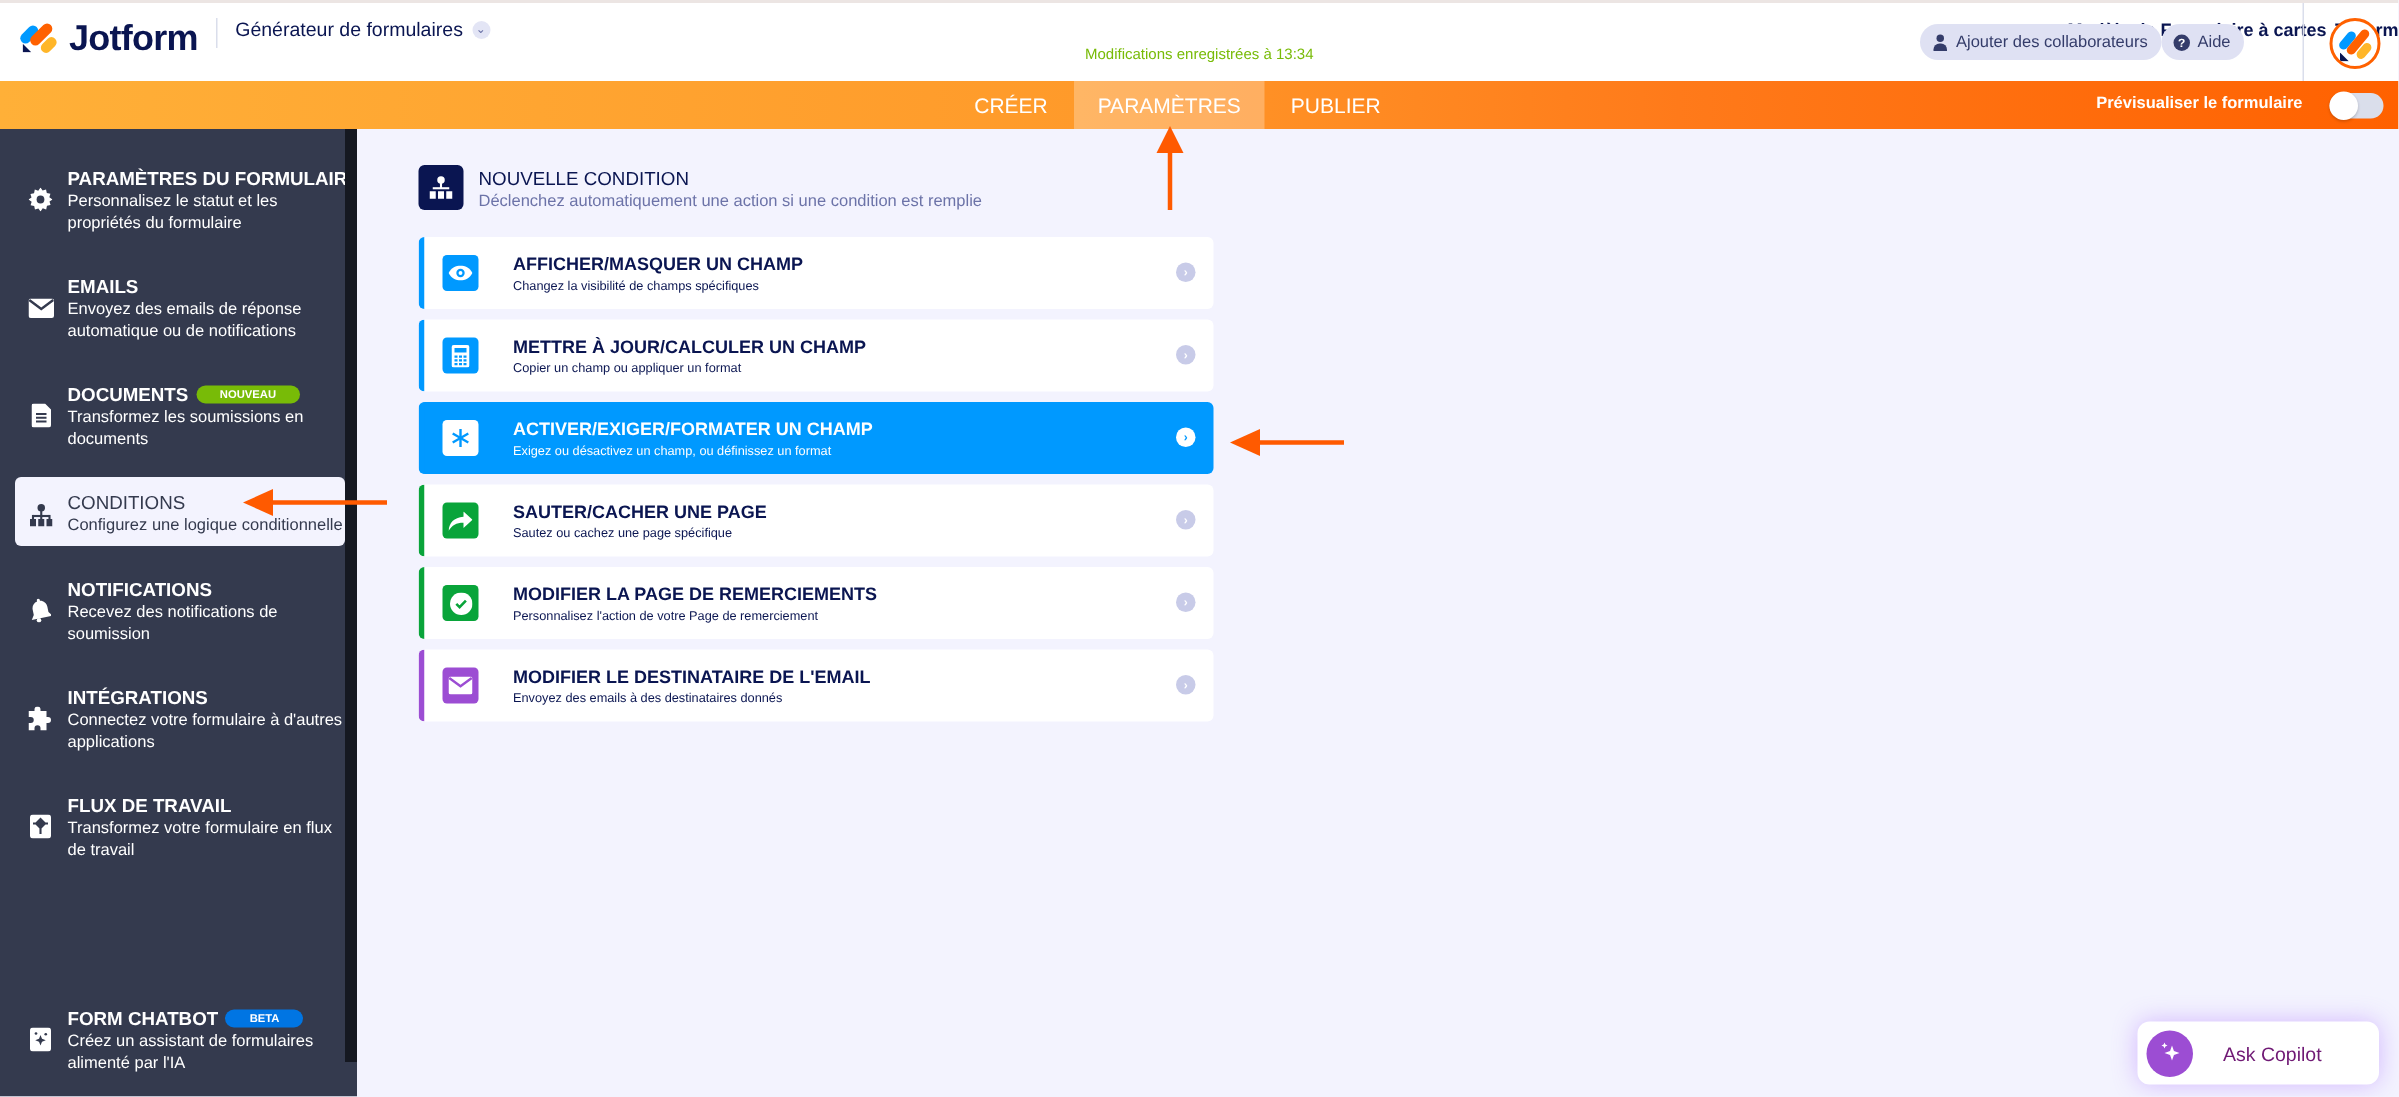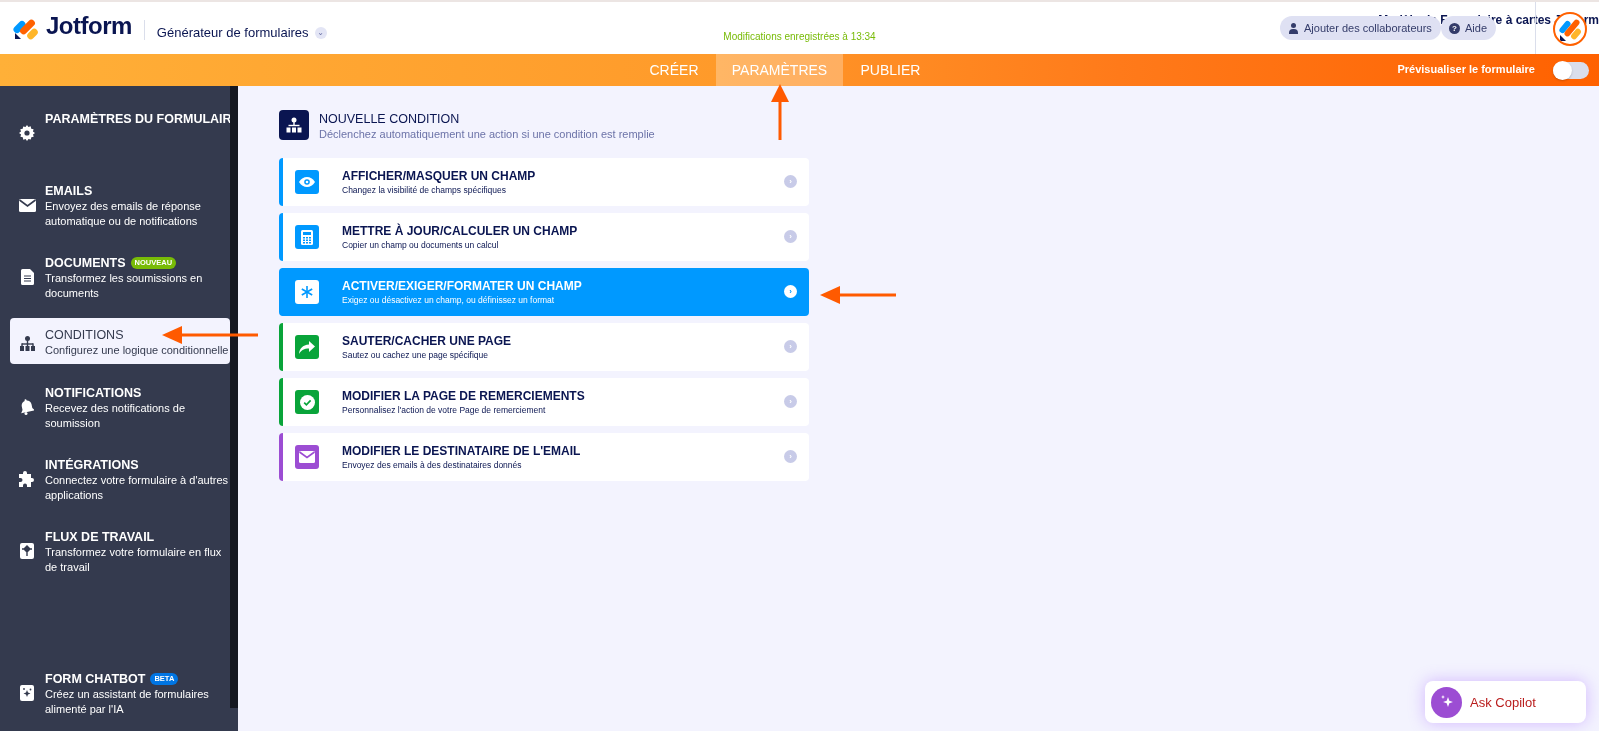--- a/index.html
+++ b/index.html
@@ -1,21 +1,21 @@
 <!DOCTYPE html>
 <html><head>
 <meta charset="utf-8">
 <style>
   * { box-sizing: border-box; margin: 0; padding: 0; }
   html, body { width: 1599px; height: 731px; overflow: hidden; }
   body { font-family: "Liberation Sans", "DejaVu Sans", sans-serif; background: #f3f3fe; position: relative; color: #0a1551; }
 
   
   .topbar { position: absolute; left: 0; top: 0; width: 1599px; height: 54px; background: #fff; border-top: 2px solid #ece5e3; }
-  .logo { position: absolute; left: 14px; top: 10px; display: flex; align-items: flex-end; }
+  .logo { position: absolute; left: 14px; top: 10px; display: flex; align-items: flex-start; }
   .logo-mark { width: 24px; height: 24px; position: relative; }
   .logo-mark .b1 { position: absolute; left: 2px; top: 4px; width: 7px; height: 14px; background: #0099ff; border-radius: 4px; transform: rotate(45deg); }
   .logo-mark .b2 { position: absolute; left: 10px; top: 2px; width: 7px; height: 18px; background: #ff6100; border-radius: 4px; transform: rotate(45deg); }
   .logo-mark .b3 { position: absolute; left: 15px; top: 12px; width: 7px; height: 12px; background: #ffb629; border-radius: 4px; transform: rotate(45deg); }
   .logo-mark .b4 { position: absolute; left: 1px; top: 17px; width: 6px; height: 6px; background: #0a1551; clip-path: polygon(0 0, 100% 100%, 0 100%); }
   .logo-text { font-size: 24px; font-weight: bold; color: #0a1551; margin-left: 8px; letter-spacing: -0.5px; }
   .logo-sep { width: 1px; height: 20px; background: #dadeeb; margin: 0 12px 0 12px; }
   .builder { font-size: 13px; color: #0a1551; display: flex; align-items: center; }
   .chev-circle { display: inline-block; width: 12px; height: 12px; border-radius: 50%; background: #e3e5f5; margin-left: 6px; font-size: 8px; line-height: 12px; text-align: center; color: #6c73a8; }
 
@@ -49,21 +49,21 @@
   .sb-scroll .thumb { position: absolute; left: 0; top: 0; width: 8px; height: 622px; background: #151821; }
   .sb-item { position: absolute; left: 10px; width: 220px; display: flex; align-items: flex-start; }
   .sb-item.active { background: #f3f3fe; border-radius: 4px; }
   .sb-icon { position: absolute; left: 8px; width: 18px; height: 18px; color: #fff; display: flex; align-items: center; justify-content: center; }
   .sb-item.active .sb-icon { color: #343a4e; }
   .sb-text { position: absolute; left: 35px; top: 0; width: 185px; }
   .sb-title { font-size: 12.5px; font-weight: bold; color: #fff; text-transform: uppercase; white-space: nowrap; overflow: hidden; text-overflow: ellipsis; display: flex; align-items: center; }
   .sb-desc { font-size: 11px; color: #fff; line-height: 15px; margin-top: 1px; }
   .sb-item.active .sb-title { color: #343a4e; font-weight: normal; }
   .sb-item.active .sb-desc { color: #343a4e; }
-  .badge { display: inline-block; font-size: 7.5px; font-weight: bold; color: #fff; border-radius: 6px; padding: 1px 4px; margin-left: 5px; line-height: 10px; }
+  .badge { display: inline-block; font-size: 7.5px; font-weight: bold; color: #fff; border-radius: 6px; padding: 1px 16px; margin-left: 5px; line-height: 10px; }
   .badge.green { background: #78bb07; }
   .badge.blue { background: #0075e3; }
 
   
   .nc-header { position: absolute; left: 279px; top: 110px; }
   .nc-icon { position: absolute; left: 0; top: 0; width: 30px; height: 30px; background: #0a1551; border-radius: 4px; }
   .nc-title { position: absolute; left: 40px; top: 2px; font-size: 12.5px; color: #0a1551; white-space: nowrap; }
   .nc-sub { position: absolute; left: 40px; top: 18px; font-size: 11px; color: #6c73a8; white-space: nowrap; }
 
   .card { position: absolute; left: 279px; width: 530px; height: 48px; background: #fff; border-radius: 4px; border-left: 4px solid #22c55e; }
@@ -74,21 +74,21 @@
   .card.selected .card-title, .card.selected .card-desc { color: #fff; }
   .card-chev { position: absolute; right: 12px; top: 17px; width: 13px; height: 13px; border-radius: 50%; background: #c8cbe8; color: #fff; font-size: 8px; line-height: 13px; text-align: center; font-weight: bold; }
   .card.selected .card-chev { background: #fff; color: #0099ff; }
 
   
   .arrow { position: absolute; }
 
   
   .copilot { position: absolute; left: 1425px; top: 681px; width: 161px; height: 42px; background: #fff; border-radius: 8px; box-shadow: 0 0 16px rgba(170,110,255,0.45); display: flex; align-items: center; }
   .copilot-ico { width: 31px; height: 31px; border-radius: 50%; background: #9c4dd3; margin-left: 6px; display: flex; align-items: center; justify-content: center; color: #fff; font-size: 14px; }
-  .copilot-label { font-size: 13px; color: #b91c1c; margin-left: 8px; }
+  .copilot-label { font-size: 13px; color: #701a75; margin-left: 20px; }
 </style>
 </head>
 <body>
 
 <div class="topbar">
   <div class="logo">
     <div class="logo-mark">
       <span class="b1"></span>
         <span class="b2"></span>
         <span class="b3"></span>
@@ -142,20 +142,21 @@
 
   <div class="sb-item" style="top:26px;height:46px;">
     <span class="sb-icon" style="top:12px;">
       <svg width="16" height="16" viewBox="0 0 16 16">
           <path fill="#fff" d="M8 0l1.4 2 2.3-.7.5 2.4 2.4.5-.7 2.3L16 8l-2 1.4.7 2.3-2.4.5-.5 2.4-2.3-.7L8 16l-1.4-2-2.3.7-.5-2.4-2.4-.5.7-2.3L0 8l2-1.4-.7-2.3 2.4-.5.5-2.4 2.3.7z"></path>
           <circle cx="8" cy="8" r="2.6" fill="#343a4e"></circle>
         </svg>
     </span>
     <div class="sb-text">
       <div class="sb-title">PARAMÈTRES DU FORMULAIRE</div>
+      <div class="sb-desc">Personnalisez le statut et les propriétés du formulaire</div>
     </div>
   </div>
 
   <div class="sb-item" style="top:98px;height:46px;">
     <span class="sb-icon" style="top:12px;">
       <svg width="17" height="13" viewBox="0 0 17 13">
           <rect x="0" y="0" width="17" height="13" rx="1.5" fill="#fff"></rect>
           <path d="M0.5 1 L8.5 7 L16.5 1" stroke="#343a4e" stroke-width="1.6" fill="none"></path>
         </svg>
     </span>
@@ -304,21 +305,21 @@
           <rect x="2" y="9.5" width="2" height="1.5"></rect>
           <rect x="5" y="9.5" width="2" height="1.5"></rect>
           <rect x="8" y="9.5" width="2" height="1.5"></rect>
           <rect x="2" y="12" width="2" height="1.5"></rect>
           <rect x="5" y="12" width="2" height="1.5"></rect>
           <rect x="8" y="12" width="2" height="1.5"></rect>
         </g>
       </svg>
   </div>
   <div class="card-title">METTRE À JOUR/CALCULER UN CHAMP</div>
-  <div class="card-desc">Copier un champ ou documents un calcul</div>
+  <div class="card-desc">Copier un champ ou appliquer un format</div>
   <div class="card-chev">›</div>
 </div>
 
 <div class="card selected" style="top:268px;">
   <div class="card-icon" style="background:#fff;">
     <svg width="12" height="12" viewBox="0 0 12 12">
         <g stroke="#0099ff" stroke-width="1.6">
           <path d="M6 0v12"></path>
           <path d="M0.8 3l10.4 6"></path>
           <path d="M0.8 9l10.4-6"></path>

